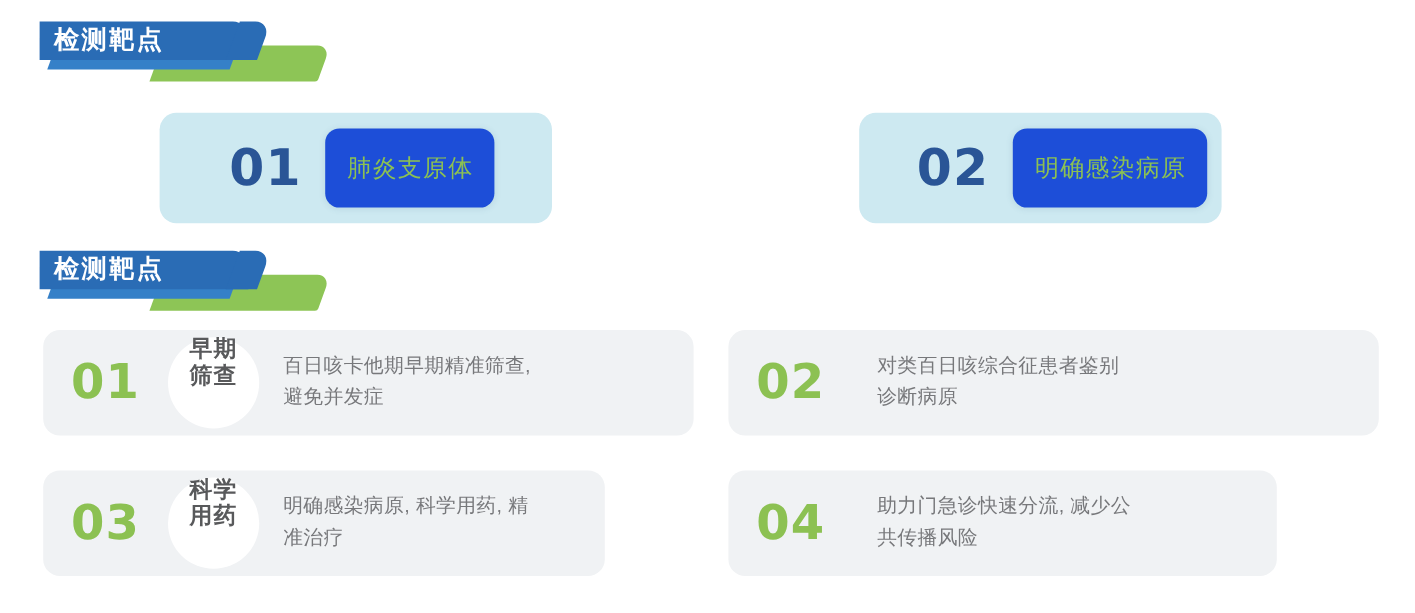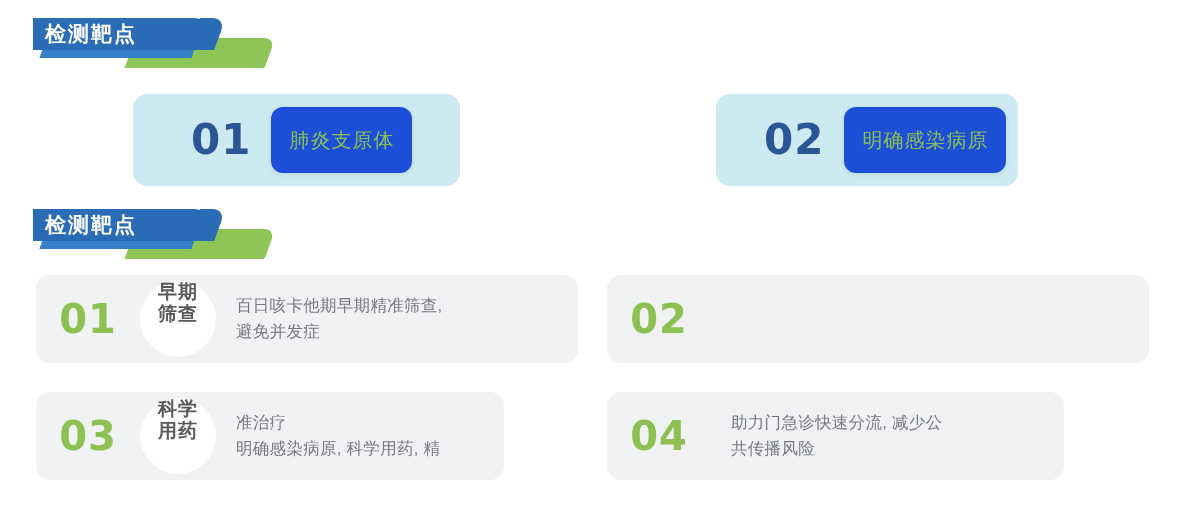--- a/index.html
+++ b/index.html
@@ -218,31 +218,35 @@
       <span>筛查</span>
     </div>
     <div class="v-desc">
       <span>百日咳卡他期早期精准筛查,</span>
       <span>避免并发症</span>
     </div>
   </div>
 
   <div class="value-card" id="value-card-2">
     <div class="v-num">02</div>
+    <div class="v-desc">
+      <span>对类百日咳综合征患者鉴别</span>
+      <span>诊断病原</span>
+    </div>
   </div>
 
   <div class="value-card" id="value-card-3">
     <div class="v-num">03</div>
     <div class="v-circle">
       <span>科学</span>
       <span>用药</span>
     </div>
     <div class="v-desc">
+      <span>明确感染病原, 科学用药, 精</span>
       <span>准治疗</span>
-      <span>明确感染病原, 科学用药, 精</span>
     </div>
   </div>
 
   <div class="value-card" id="value-card-4">
     <div class="v-num">04</div>
     <div class="v-desc">
       <span>助力门急诊快速分流, 减少公</span>
       <span>共传播风险</span>
     </div>
   </div>

